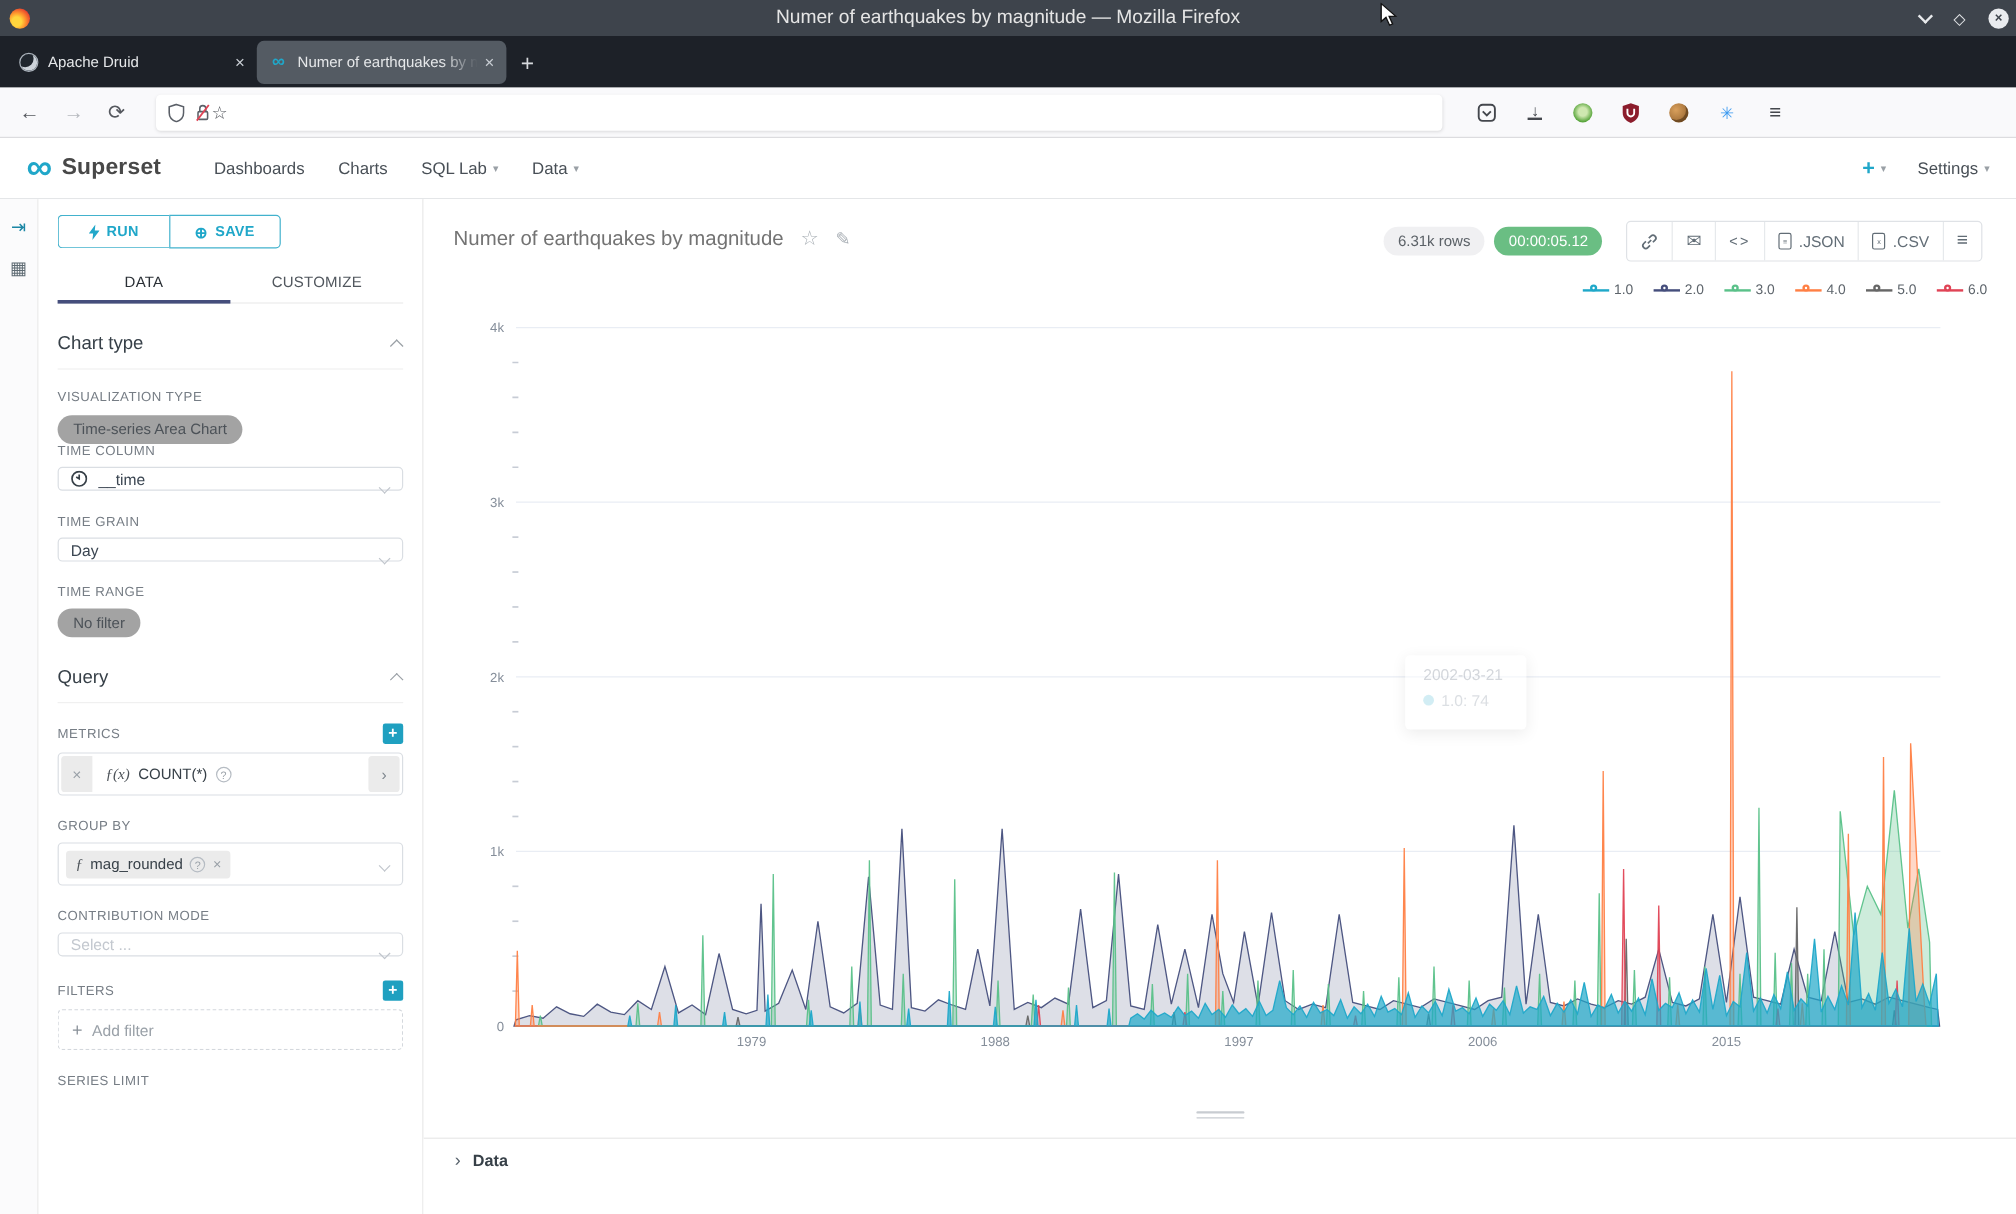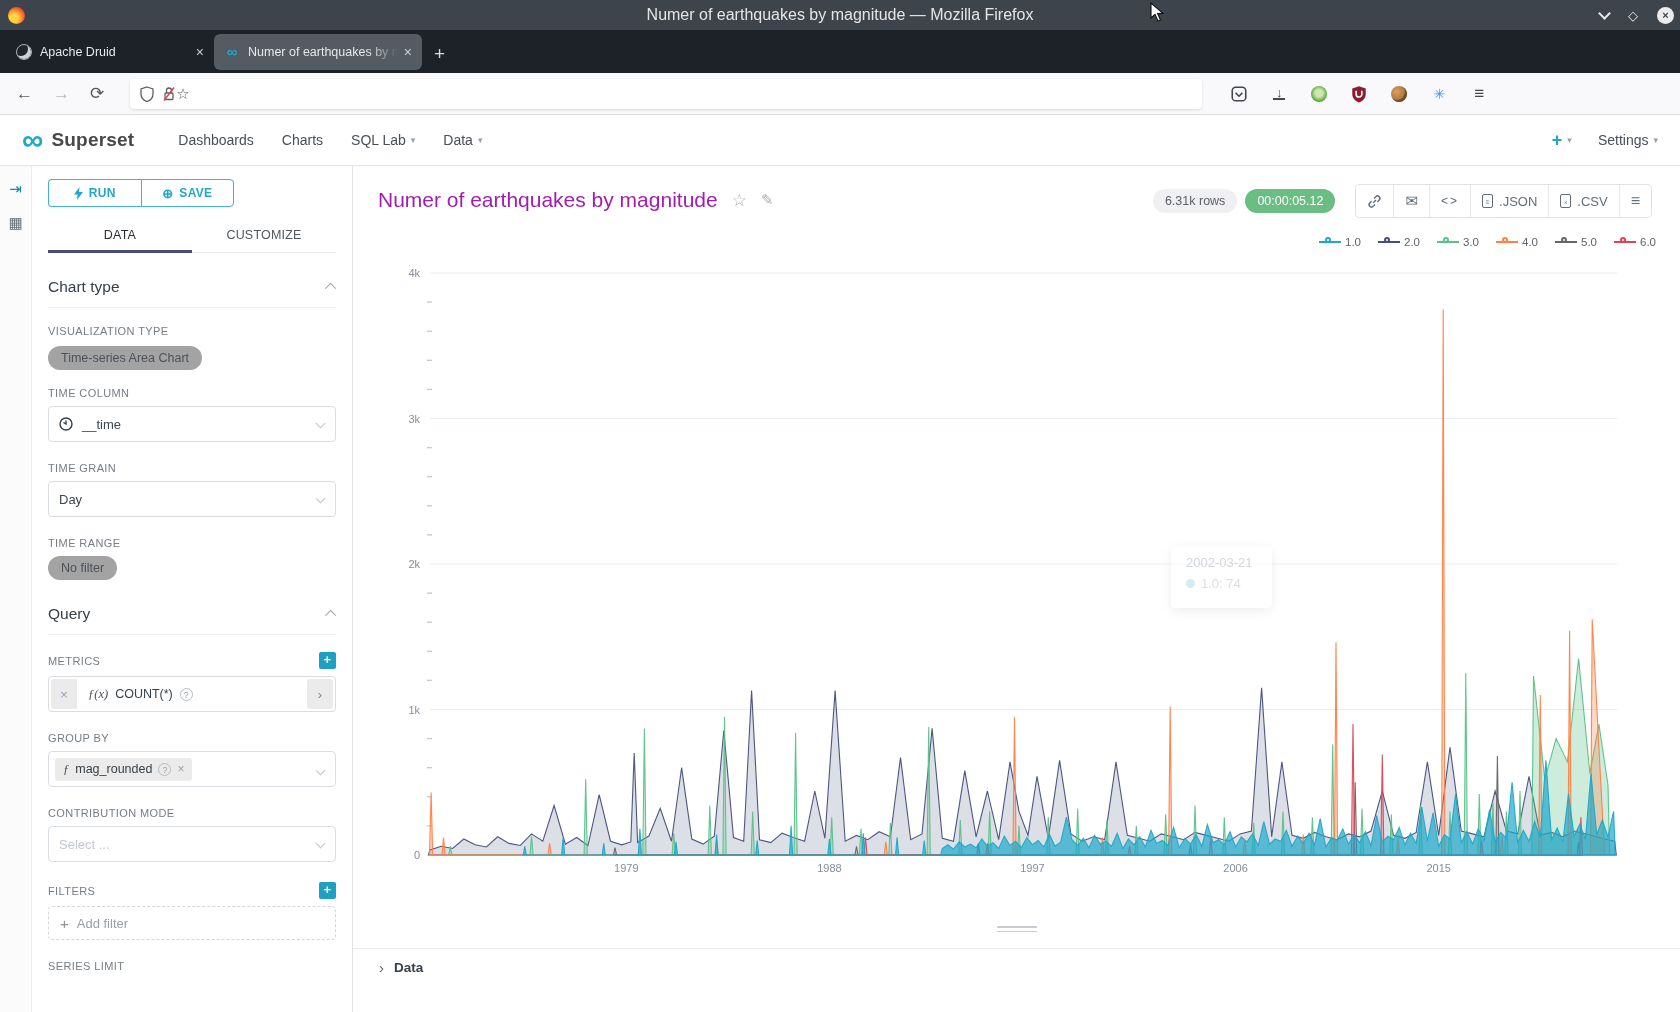--- a/index.html
+++ b/index.html
@@ -64,41 +64,41 @@
   .panel-tabs { display:flex; margin-top:13px; border-bottom:1px solid #ececec; }
   .ptab { flex:1; text-align:center; font-size:12.5px; color:#51575e; padding:8px 0 10px; position:relative; letter-spacing:0.2px; }
   .ptab.active { color:#2a2f35; }
   .ptab.active::after { content:""; position:absolute; left:0; right:0; bottom:-1px; height:3px; background:#454e7c; }
   .section-h { margin-top:25px; padding-bottom:11px; border-bottom:1px solid #f0f0f0; display:flex; align-items:center; font-size:15.5px; color:#374048; }
   .chev-up { margin-left:auto; width:8px; height:8px; border-left:1.7px solid #9aa0a6; border-top:1.7px solid #9aa0a6; transform:rotate(45deg) translateY(2px); }
   .info-dot { width:14px; height:14px; border-radius:50%; background:#b9bfc6; color:#fff; font-size:9.5px; line-height:14px; text-align:center; margin-left:7px; font-style:italic; font-weight:bold; }
   .flabel { margin-top:20px; font-size:11px; color:#767d85; letter-spacing:0.4px; display:flex; align-items:center; }
   .plus-btn { margin-left:auto; width:17px; height:17px; background:#1fa0c0; border-radius:2px; color:#fff; font-size:13px; line-height:16px; text-align:center; font-weight:bold; }
   .pill { display:inline-block; margin-top:9px; background:#a3a3a3; border-radius:13px; padding:5px 13px; font-size:12.5px; color:#4c5258; }
-  .sel { margin-top:7px; border:1px solid #dadee3; border-radius:4px; height:36px; display:flex; align-items:center; padding:0 28px 0 10px; font-size:13px; color:#3b4652; background:#fff; position:relative; }
+  .sel { margin-top:7px; border:1px solid #dadee3; border-radius:4px; height:20px; display:flex; align-items:center; padding:0 28px 0 10px; font-size:13px; color:#3b4652; background:#fff; position:relative; }
   .sel .ph { color:#c3c8cf; }
   .sel-chev { position:absolute; right:11px; top:13px; width:7px; height:7px; border-right:1.6px solid #c0c5cc; border-bottom:1.6px solid #c0c5cc; transform:rotate(45deg); }
   .clock-ic { margin-right:9px; }
   .chip { background:#ebebeb; border-radius:3px; padding:4px 8px; font-size:12.5px; color:#374048; display:flex; align-items:center; gap:6px; }
   .help-c { width:13px; height:13px; border:1px solid #b6bcc3; border-radius:50%; color:#9aa1a8; font-size:9px; line-height:12px; text-align:center; }
   .chip-x { color:#9aa1a8; font-size:12px; }
   .metric-box { margin-top:7px; border:1px solid #dadee3; border-radius:4px; height:36px; display:flex; align-items:center; padding:2px; gap:2px; }
   .mseg { background:#ebebeb; height:100%; display:flex; align-items:center; }
   .mseg.x { width:26px; justify-content:center; color:#9aa1a8; font-size:13px; border-radius:3px 0 0 3px; }
   .mseg.main { flex:1; padding:0 9px; gap:7px; font-size:12.5px; color:#374048; border-radius:0 3px 3px 0; }
   .mseg.arrow { width:26px; justify-content:center; color:#7e868e; font-size:13px; border-radius:3px; margin-left:auto; }
   .fx { font-style:italic; color:#5b6océ; }
   .fx, .fchar { font-style:italic; font-family:"Liberation Serif", serif; color:#4c5258; }
   .dash-box { margin-top:7px; border:1px dashed #d4d8dd; border-radius:4px; height:34px; display:flex; align-items:center; padding:0 11px; font-size:13px; color:#9aa1a8; gap:8px; }
   .dash-box .plus { font-size:15px; color:#8a9199; }
 
   
   .main { flex:1; position:relative; background:#fff; }
   .chart-header { position:absolute; left:25px; top:22px; display:flex; align-items:center; }
-  .chart-title { font-size:21px; color:#a21caf; }
+  .chart-title { font-size:17px; color:#737373; }
   .hicon { color:#aab0b6; font-size:15px; margin-left:14px; }
   .badges { position:absolute; right:28px; top:18px; display:flex; align-items:center; gap:8px; }
   .badge-rows { background:#f0f0f2; border-radius:12px; padding:5px 12px; font-size:12.5px; color:#5b6167; }
   .badge-timer { background:#6abe83; border-radius:12px; padding:5px 12px; font-size:12.5px; color:#fff; }
   .btn-group { display:flex; border:1px solid #dfe2e6; border-radius:4px; margin-left:12px; height:34px; align-items:stretch; }
   .bg-btn { display:flex; align-items:center; justify-content:center; padding:0 11px; border-left:1px solid #e6e9ec; color:#626d76; font-size:13px; gap:6px; }
   .bg-btn:first-child { border-left:none; }
   .file-ic { width:11px; height:14px; border:1.3px solid #626d76; border-radius:2px; position:relative; font-size:6px; color:#626d76; text-align:center; line-height:14px; }
   .legend { position:absolute; right:24px; top:70px; display:flex; align-items:center; gap:17px; }
   .leg-item { display:flex; align-items:center; gap:4px; font-size:11.5px; color:#5d646b; }
@@ -248,21 +248,21 @@
         <div class="ptab">CUSTOMIZE</div>
       </div>
 
       <div class="section-h">
         <span>Chart type</span>
         <span class="chev-up"></span>
       </div>
       <div class="flabel" style="margin-top:17px;">VISUALIZATION TYPE</div>
       <span class="pill">Time-series Area Chart</span>
 
-      <div class="flabel" style="margin-top:17px;">TIME COLUMN</div>
+      <div class="flabel" style="margin-top:0;">TIME COLUMN</div>
       <div class="sel">
         <svg class="clock-ic" width="14" height="14" viewBox="0 0 14 14">
             <circle cx="7" cy="7" r="6" fill="none" stroke="#374048" stroke-width="1.4"></circle>
             <polyline points="7,3.5 7,7 4.5,5.5" fill="none" stroke="#374048" stroke-width="1.4"></polyline>
           </svg>
         <span>__time</span>
         <span class="sel-chev"></span>
       </div>
       <div class="flabel">TIME GRAIN</div>
       <div class="sel">

